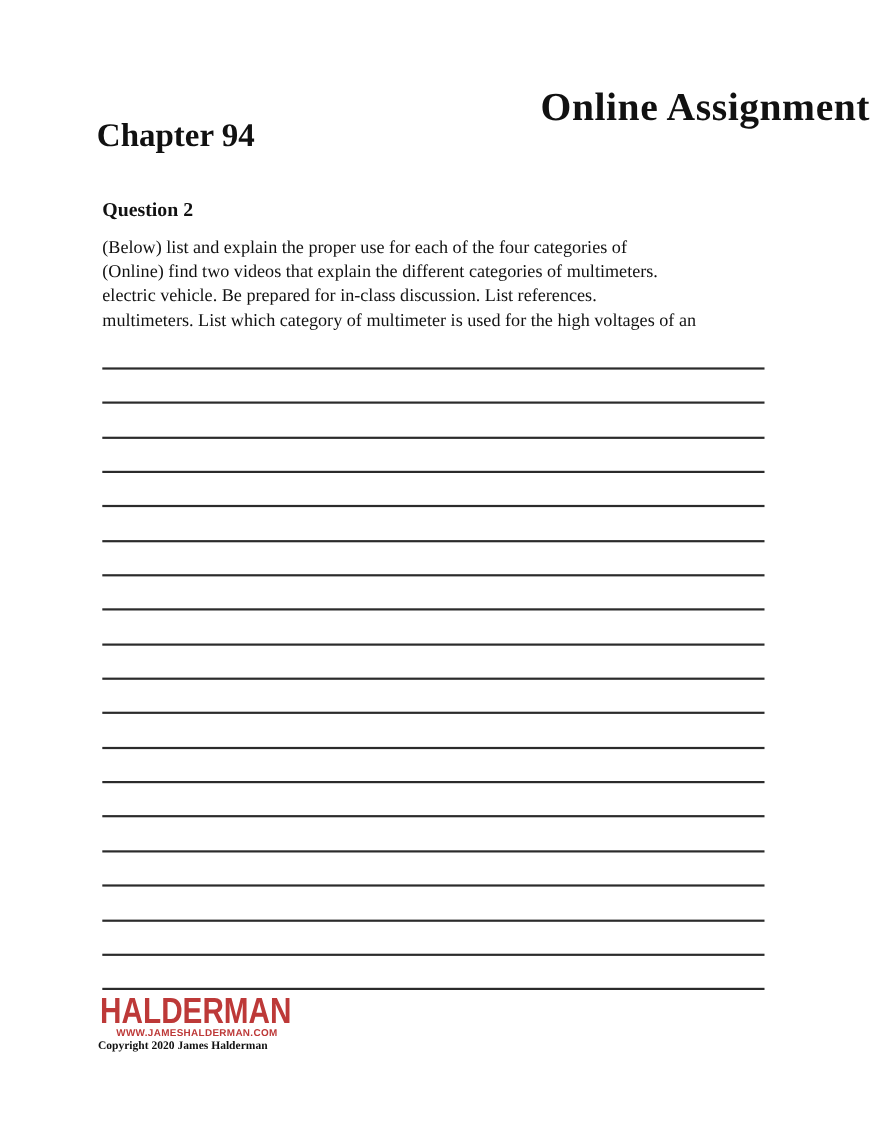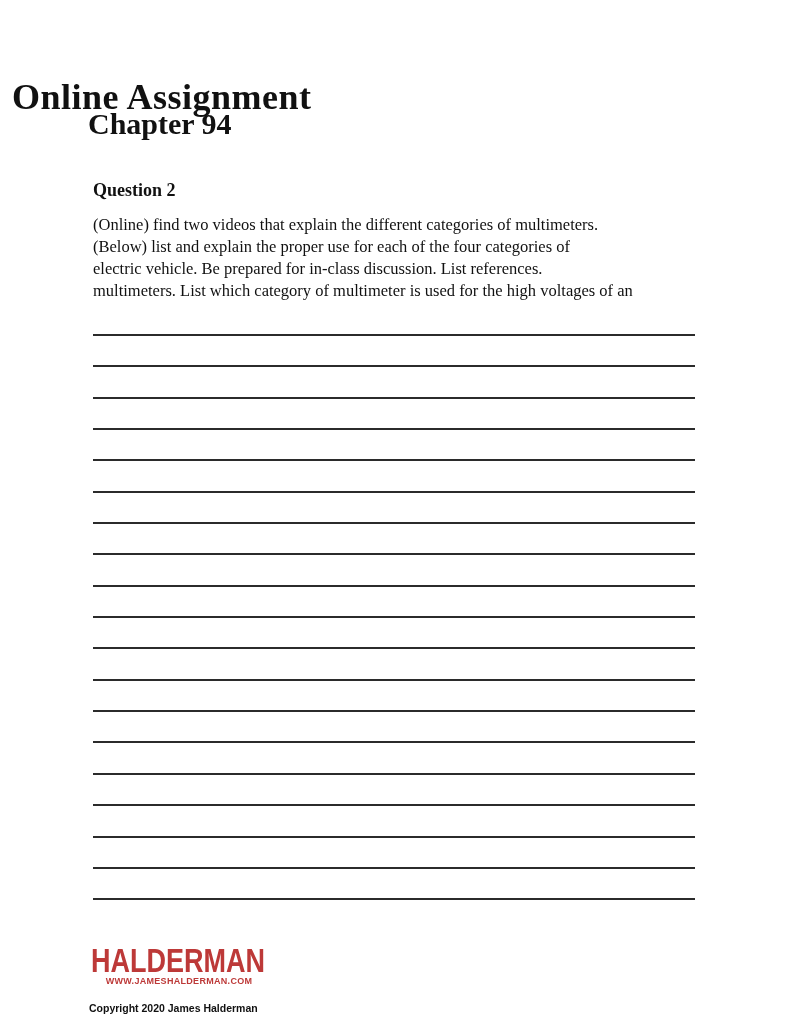--- a/index.html
+++ b/index.html
@@ -14,21 +14,21 @@
     background: #ffffff;
     font-family: "Liberation Serif", serif;
     color: #111111;
     overflow: hidden;
   }
   .doc-title {
     position: absolute;
     top: 54px;
     left: 12px;
     right: 0;
-    text-align: left;
+    text-align: right;
     font-size: 36px;
     font-weight: bold;
     line-height: 38px;
     letter-spacing: 0.5px;
   }
   .chapter-block {
     position: absolute;
     left: 88px;
     top: 109px;
     font-size: 30px;
@@ -58,62 +58,62 @@
     width: 602px;
   }
   .answer-line {
     height: 2px;
     background: #2b2b2b;
     margin-bottom: 29.35px;
   }
   .footer {
     position: absolute;
     left: 91px;
-    top: 946px;
+    top: 904px;
   }
   .logo-svg {
     display: block;
   }
   .logo-url {
     width: 176px;
     text-align: center;
     font-family: "Liberation Sans", sans-serif;
     font-weight: bold;
     font-size: 9px;
     letter-spacing: 0.3px;
     color: var(--brand-red, #bd3938);
     margin-top: -1px;
     white-space: nowrap;
   }
   .copyright {
-    font-family: Liberation Sans, sans-serif;
+    font-family: Liberation Serif, serif;
     font-weight: bold;
     font-size: 10.5px;
     color: #111111;
-    margin-top: 16px;
+    margin-top: 2px;
     margin-left: -2px;
     white-space: nowrap;
   }
 </style>
 </head>
 <body>
 
 <div class="page">
 
   <h1 class="doc-title">Online Assignment</h1>
 
   <div class="chapter-block">
     <div>Chapter 94</div>
   </div>
 
   <div class="question-label">Question 2</div>
 
   <div class="instructions">
+    <div>(Below) list and explain the proper use for each of the four categories of</div>
     <div>(Online) find two videos that explain the different categories of multimeters.</div>
-    <div>(Below) list and explain the proper use for each of the four categories of</div>
     <div>electric vehicle. Be prepared for in-class discussion. List references.</div>
     <div>multimeters. List which category of multimeter is used for the high voltages of an</div>
   </div>
 
   <div class="answer-lines">
       <div class="answer-line"></div>
       <div class="answer-line"></div>
       <div class="answer-line"></div>
       <div class="answer-line"></div>
       <div class="answer-line"></div>

